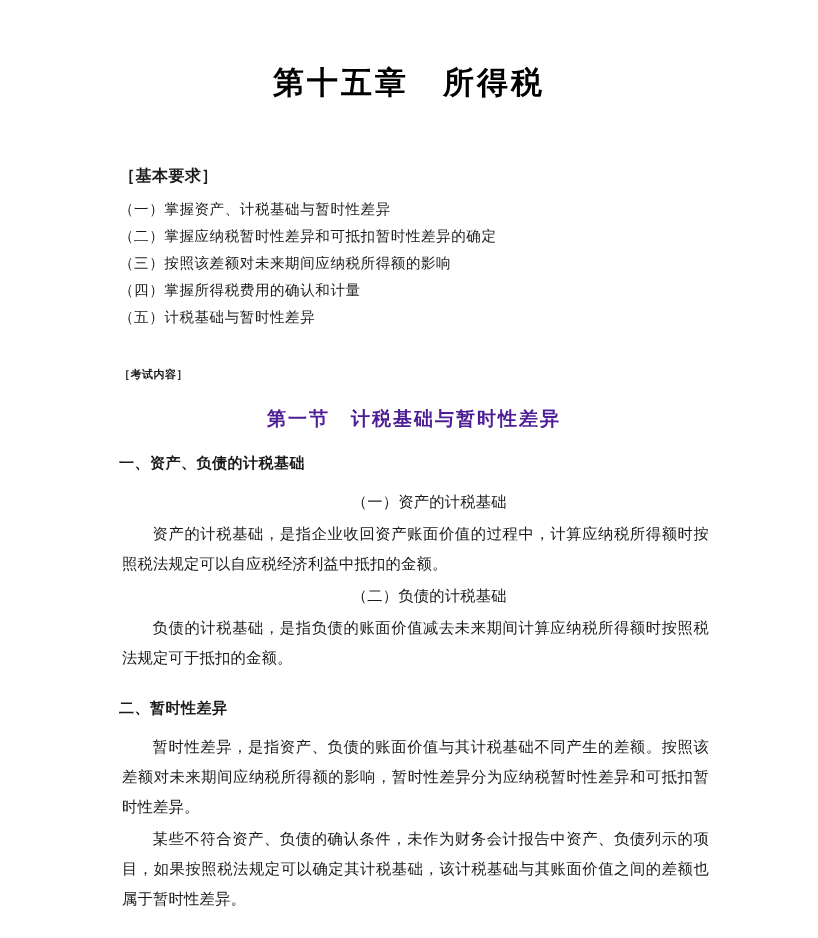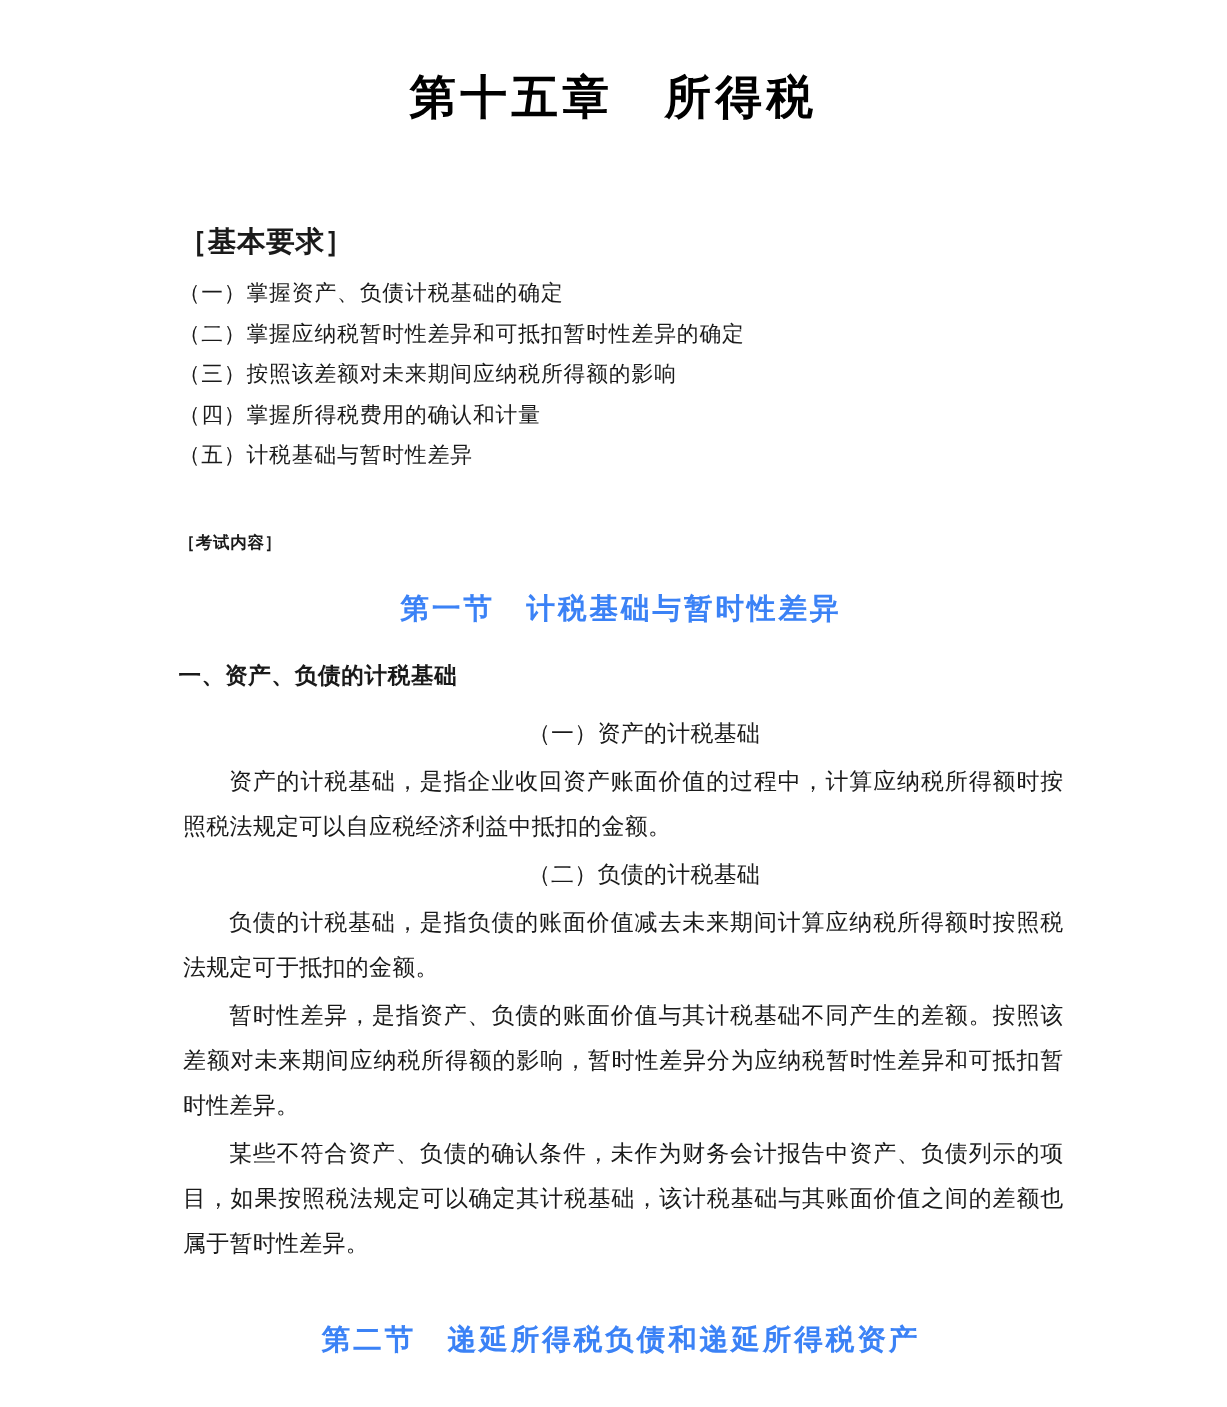--- a/index.html
+++ b/index.html
@@ -20,34 +20,34 @@
     height: 938px;
     position: relative;
     box-sizing: border-box;
     padding: 0;
   }
   .chapter-title {
     text-align: center;
     font-size: 31px;
     font-weight: bold;
     letter-spacing: 3px;
-    margin-top: 44px;
+    margin-top: 62px;
     margin-bottom: 0;
     font-family: "DejaVu Serif", "Liberation Serif", serif;
     color: #000;
   }
   .body-block {
     margin: 0 auto;
     width: 660px;
     padding-left: 40px;
     padding-right: 30px;
     box-sizing: border-box;
   }
   .sect-label {
-    font-size: 19px;
+    font-size: 16px;
     font-weight: bold;
     margin-top: 62px;
     margin-bottom: 9px;
     letter-spacing: 0.5px;
   }
   .req-line {
     font-size: 14.5px;
     line-height: 27px;
     letter-spacing: 0.6px;
     white-space: nowrap;
@@ -59,21 +59,21 @@
     margin-bottom: 0;
     letter-spacing: 0.5px;
   }
   .section-heading {
     text-align: center;
     font-size: 19px;
     font-weight: bold;
     letter-spacing: 2px;
     margin-top: 24px;
     margin-bottom: 22px;
-    color: #3b82f6;
+    color: #4c1d95;
   }
   .section-heading.second {
     margin-top: 36px;
     margin-bottom: 26px;
   }
   h3.sub {
     font-size: 15px;
     font-weight: bold;
     margin: 0 0 14px 0;
     letter-spacing: 0.5px;
@@ -106,37 +106,38 @@
 
 <div class="page">
 
   <div class="chapter-title">第十五章　所得税</div>
 
   <div class="body-block">
 
     <div class="sect-label">［基本要求］</div>
 
     <div>
-      <div class="req-line">（一）掌握资产、负债计税基础的确定</div>
+      <div class="req-line">（一）掌握资产、计税基础与暂时性差异</div>
       <div class="req-line">（二）掌握应纳税暂时性差异和可抵扣暂时性差异的确定</div>
       <div class="req-line">（三）按照该差额对未来期间应纳税所得额的影响</div>
       <div class="req-line">（四）掌握所得税费用的确认和计量</div>
       <div class="req-line">（五）计税基础与暂时性差异</div>
     </div>
 
     <div class="sect-label2">［考试内容］</div>
 
     <div class="section-heading">第一节　计税基础与暂时性差异</div>
 
     <h3 class="sub">一、资产、负债的计税基础</h3>
     <p class="sub-item">（一）资产的计税基础</p>
     <p class="para indent">资产的计税基础，是指企业收回资产账面价值的过程中，计算应纳税所得额时按照税法规定可以自应税经济利益中抵扣的金额。</p>
     <p class="sub-item">（二）负债的计税基础</p>
     <p class="para indent">负债的计税基础，是指负债的账面价值减去未来期间计算应纳税所得额时按照税法规定可于抵扣的金额。</p>
 
+    <h3 class="sub tight">二、暂时性差异</h3>
     <p class="para indent">暂时性差异，是指资产、负债的账面价值与其计税基础不同产生的差额。按照该差额对未来期间应纳税所得额的影响，暂时性差异分为应纳税暂时性差异和可抵扣暂时性差异。</p>
     <p class="para indent">某些不符合资产、负债的确认条件，未作为财务会计报告中资产、负债列示的项目，如果按照税法规定可以确定其计税基础，该计税基础与其账面价值之间的差额也属于暂时性差异。</p>
 
     <div class="section-heading second">第二节　递延所得税负债和递延所得税资产</div>
 
   </div>
 
 </div>
 
 </body></html>

